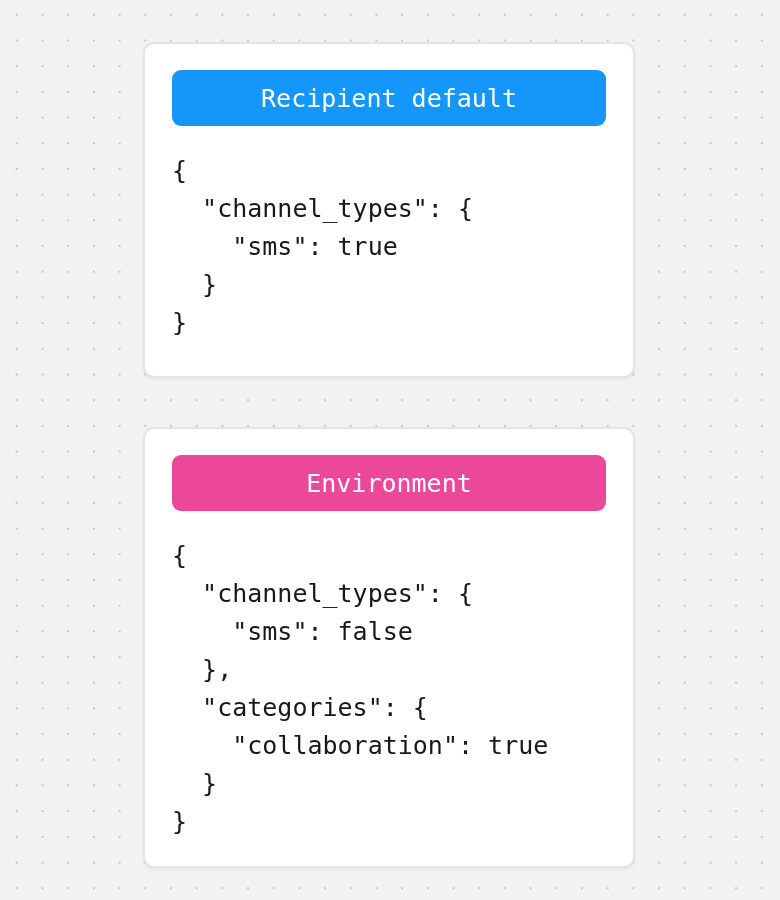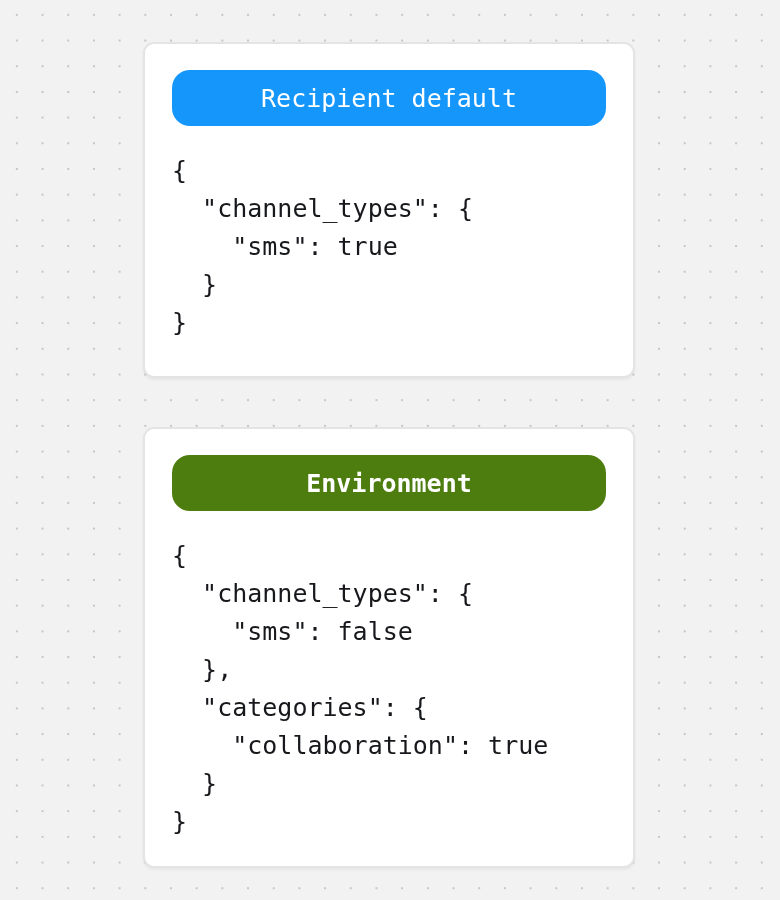--- a/index.html
+++ b/index.html
@@ -28,21 +28,21 @@
     border-radius: 11px;
     padding: 26px 27px;
     box-shadow: 0 2px 3px rgba(0,0,0,0.05);
   }
 
   .card--one { top: 42px;  height: 336px; }
   .card--two { top: 427px; height: 441px; }
 
   .badge {
     height: 56px;
-    border-radius: 18px;
+    border-radius: 9px;
     display: flex;
     align-items: center;
     justify-content: center;
     color: #ffffff;
     font-size: 25px;
     font-weight: 400;
   }
 
   .code {
     margin-top: 26px;
@@ -63,21 +63,21 @@
   <div class="code">
     <div class="code-line">{</div>
     <div class="code-line">  "channel_types": {</div>
     <div class="code-line">    "sms": true</div>
     <div class="code-line">  }</div>
     <div class="code-line">}</div>
   </div>
 </div>
 
 <div class="card card--two">
-  <div class="badge" style="background-color: #4d7c0f; font-weight: bold;">Environment</div>
+  <div class="badge" style="background-color: #ec4899;">Environment</div>
   <div class="code">
     <div class="code-line">{</div>
     <div class="code-line">  "channel_types": {</div>
     <div class="code-line">    "sms": false</div>
     <div class="code-line">  },</div>
     <div class="code-line">  "categories": {</div>
     <div class="code-line">    "collaboration": true</div>
     <div class="code-line">  }</div>
     <div class="code-line">}</div>
   </div>

